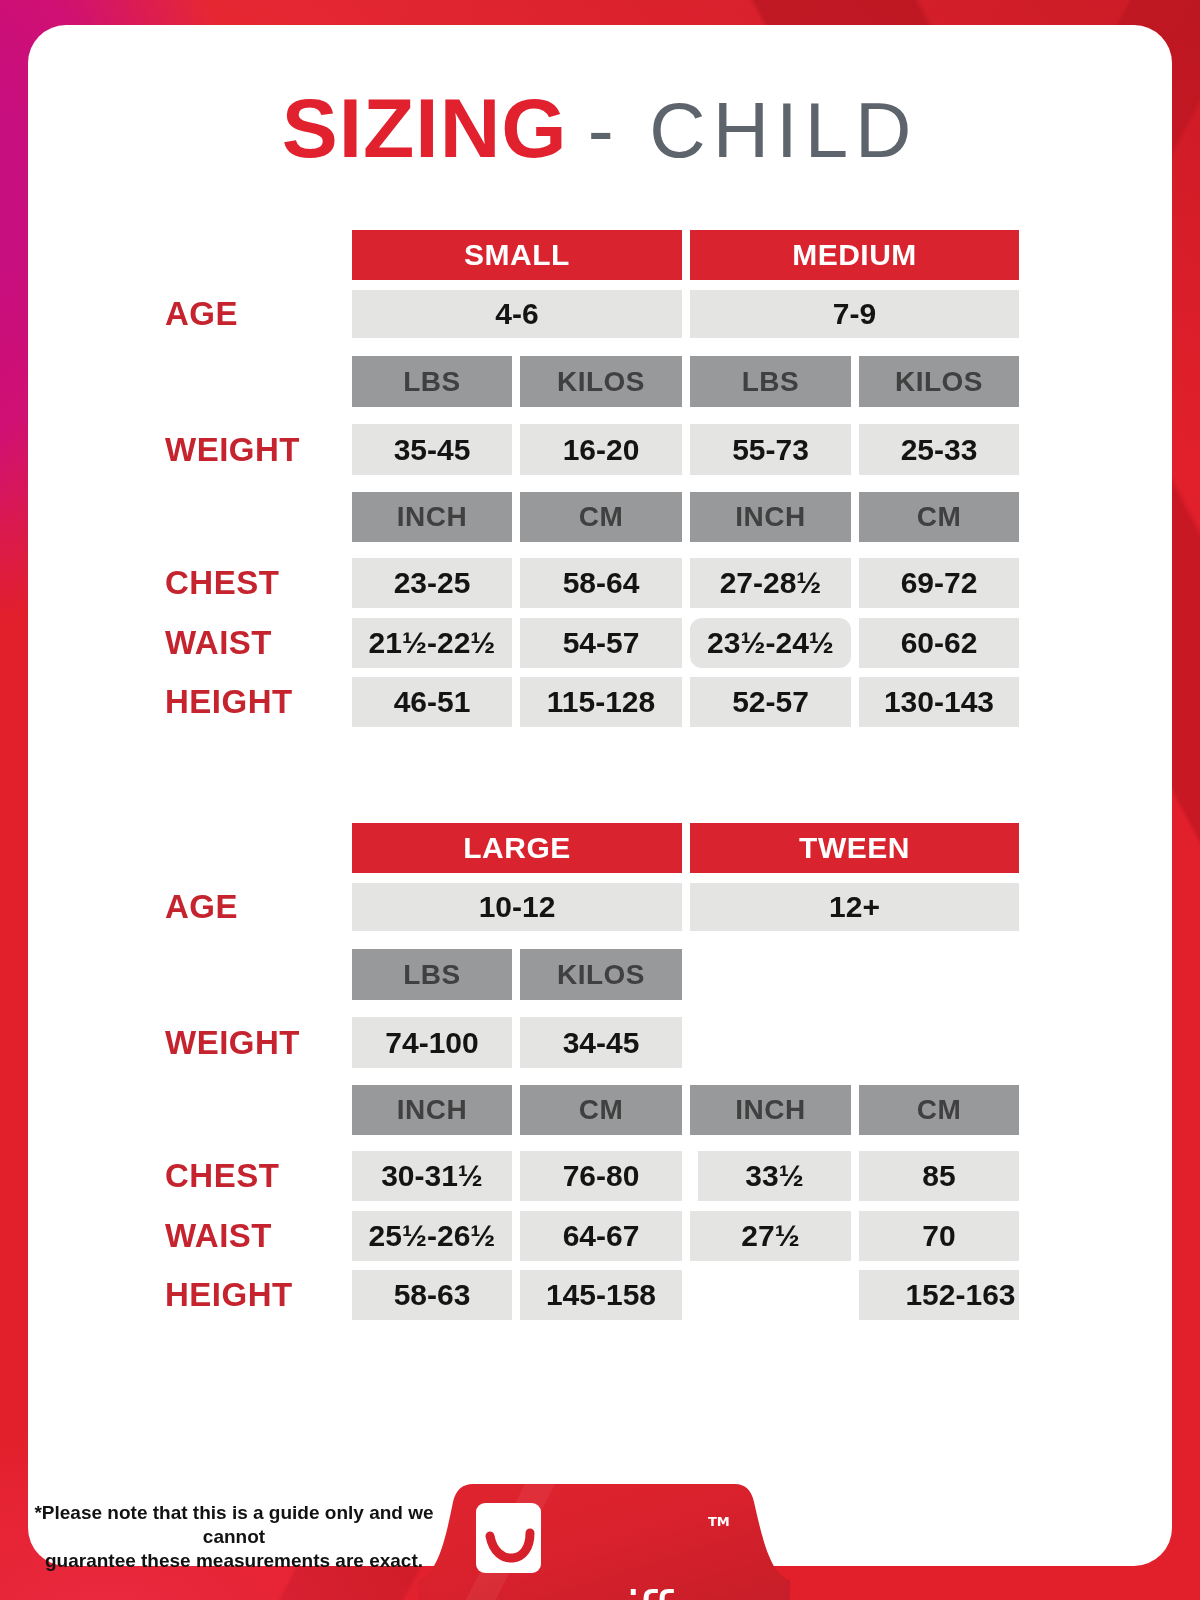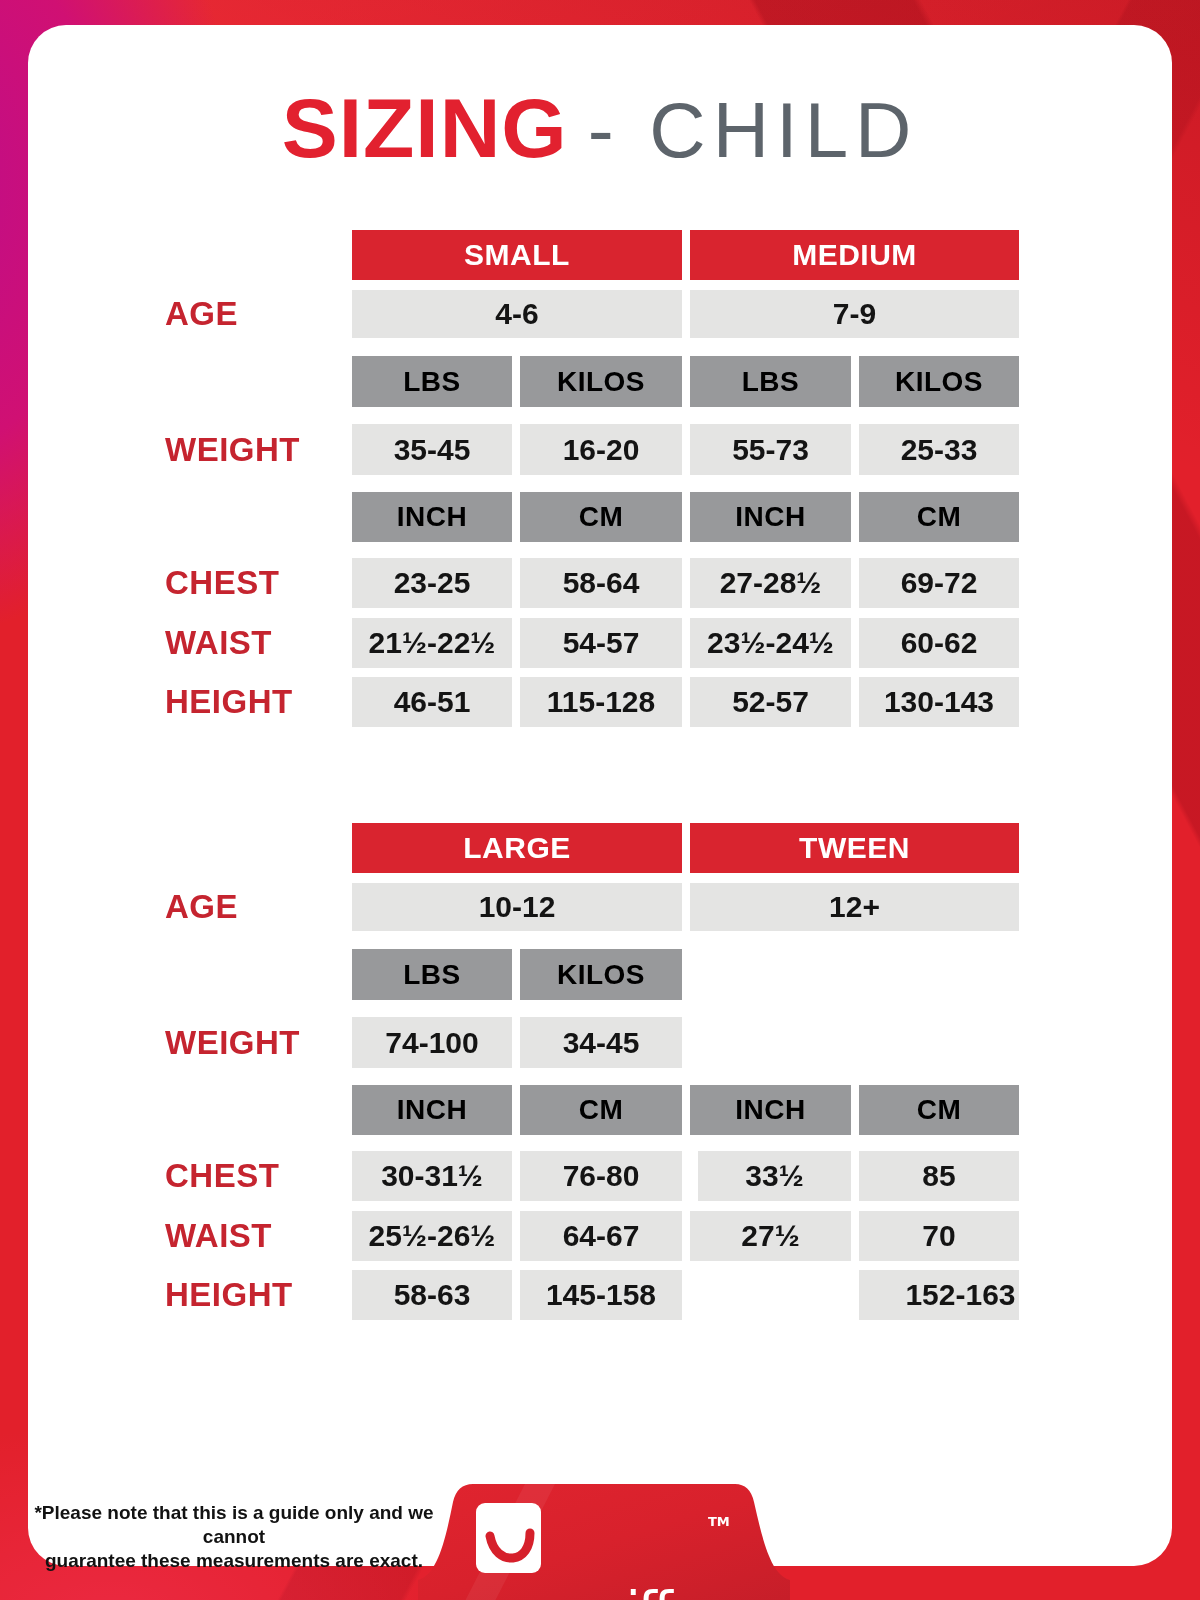--- a/index.html
+++ b/index.html
@@ -34,21 +34,21 @@
     column-gap:8px; row-gap:0;
     grid-template-rows:50px 10px 48px 18px 51px 17px 51px 17px 50px 16px 50px 10px 50px 9px 50px;
   }
   .size-table.t1{ top:230px; }
   .size-table.t2{ top:823px; }
   .cell{
     display:flex; align-items:center; justify-content:center;
     font-weight:700; white-space:nowrap;
   }
   .hdr-size{ background:#d9242f; color:#ffffff; font-size:30px; letter-spacing:0.5px; }
-  .hdr-unit{ background:#98999b; color:#000000; font-size:28px; letter-spacing:0.5px; }
+  .hdr-unit{ background:#98999b; color:#404040; font-size:28px; letter-spacing:0.5px; }
   .light{ background:#e4e4e3; color:#141414; font-size:30px; }
   .row-label{
     display:flex; align-items:center; justify-content:flex-start;
     color:#c5242f; font-size:33px; font-weight:700; letter-spacing:0.5px;
   }
 
   .guide-note{
     position:absolute; left:34px; top:1501px; width:400px;
     text-align:center; color:#121212;
     font-size:19px; font-weight:700; line-height:1.25;
@@ -100,21 +100,21 @@
         <div class="cell hdr-unit" style="grid-area: 9 / 4 / auto / span 1;">INCH</div>
         <div class="cell hdr-unit" style="grid-area: 9 / 5 / auto / span 1;">CM</div>
         <div class="row-label" style="grid-area: 11 / 1 / auto / span 1;">CHEST</div>
         <div class="cell light" style="grid-area: 11 / 2 / auto / span 1;">23-25</div>
         <div class="cell light" style="grid-area: 11 / 3 / auto / span 1;">58-64</div>
         <div class="cell light" style="grid-area: 11 / 4 / auto / span 1;">27-28½</div>
         <div class="cell light" style="grid-area: 11 / 5 / auto / span 1;">69-72</div>
         <div class="row-label" style="grid-area: 13 / 1 / auto / span 1;">WAIST</div>
         <div class="cell light" style="grid-area: 13 / 2 / auto / span 1;">21½-22½</div>
         <div class="cell light" style="grid-area: 13 / 3 / auto / span 1;">54-57</div>
-        <div class="cell light" style="grid-area: 13 / 4 / auto / span 1;">23½-24½</div>
+        <div class="cell light" style="grid-area: 13 / 4 / auto / span 1; border-radius: 12px;">23½-24½</div>
         <div class="cell light" style="grid-area: 13 / 5 / auto / span 1;">60-62</div>
         <div class="row-label" style="grid-area: 15 / 1 / auto / span 1;">HEIGHT</div>
         <div class="cell light" style="grid-area: 15 / 2 / auto / span 1;">46-51</div>
         <div class="cell light" style="grid-area: 15 / 3 / auto / span 1;">115-128</div>
         <div class="cell light" style="grid-area: 15 / 4 / auto / span 1;">52-57</div>
         <div class="cell light" style="grid-area: 15 / 5 / auto / span 1;">130-143</div>
       </div>
       <div class="size-table t2">
         <div class="cell hdr-size" style="grid-area: 1 / 2 / auto / span 2;">LARGE</div>
         <div class="cell hdr-size" style="grid-area: 1 / 4 / auto / span 2;">TWEEN</div>

